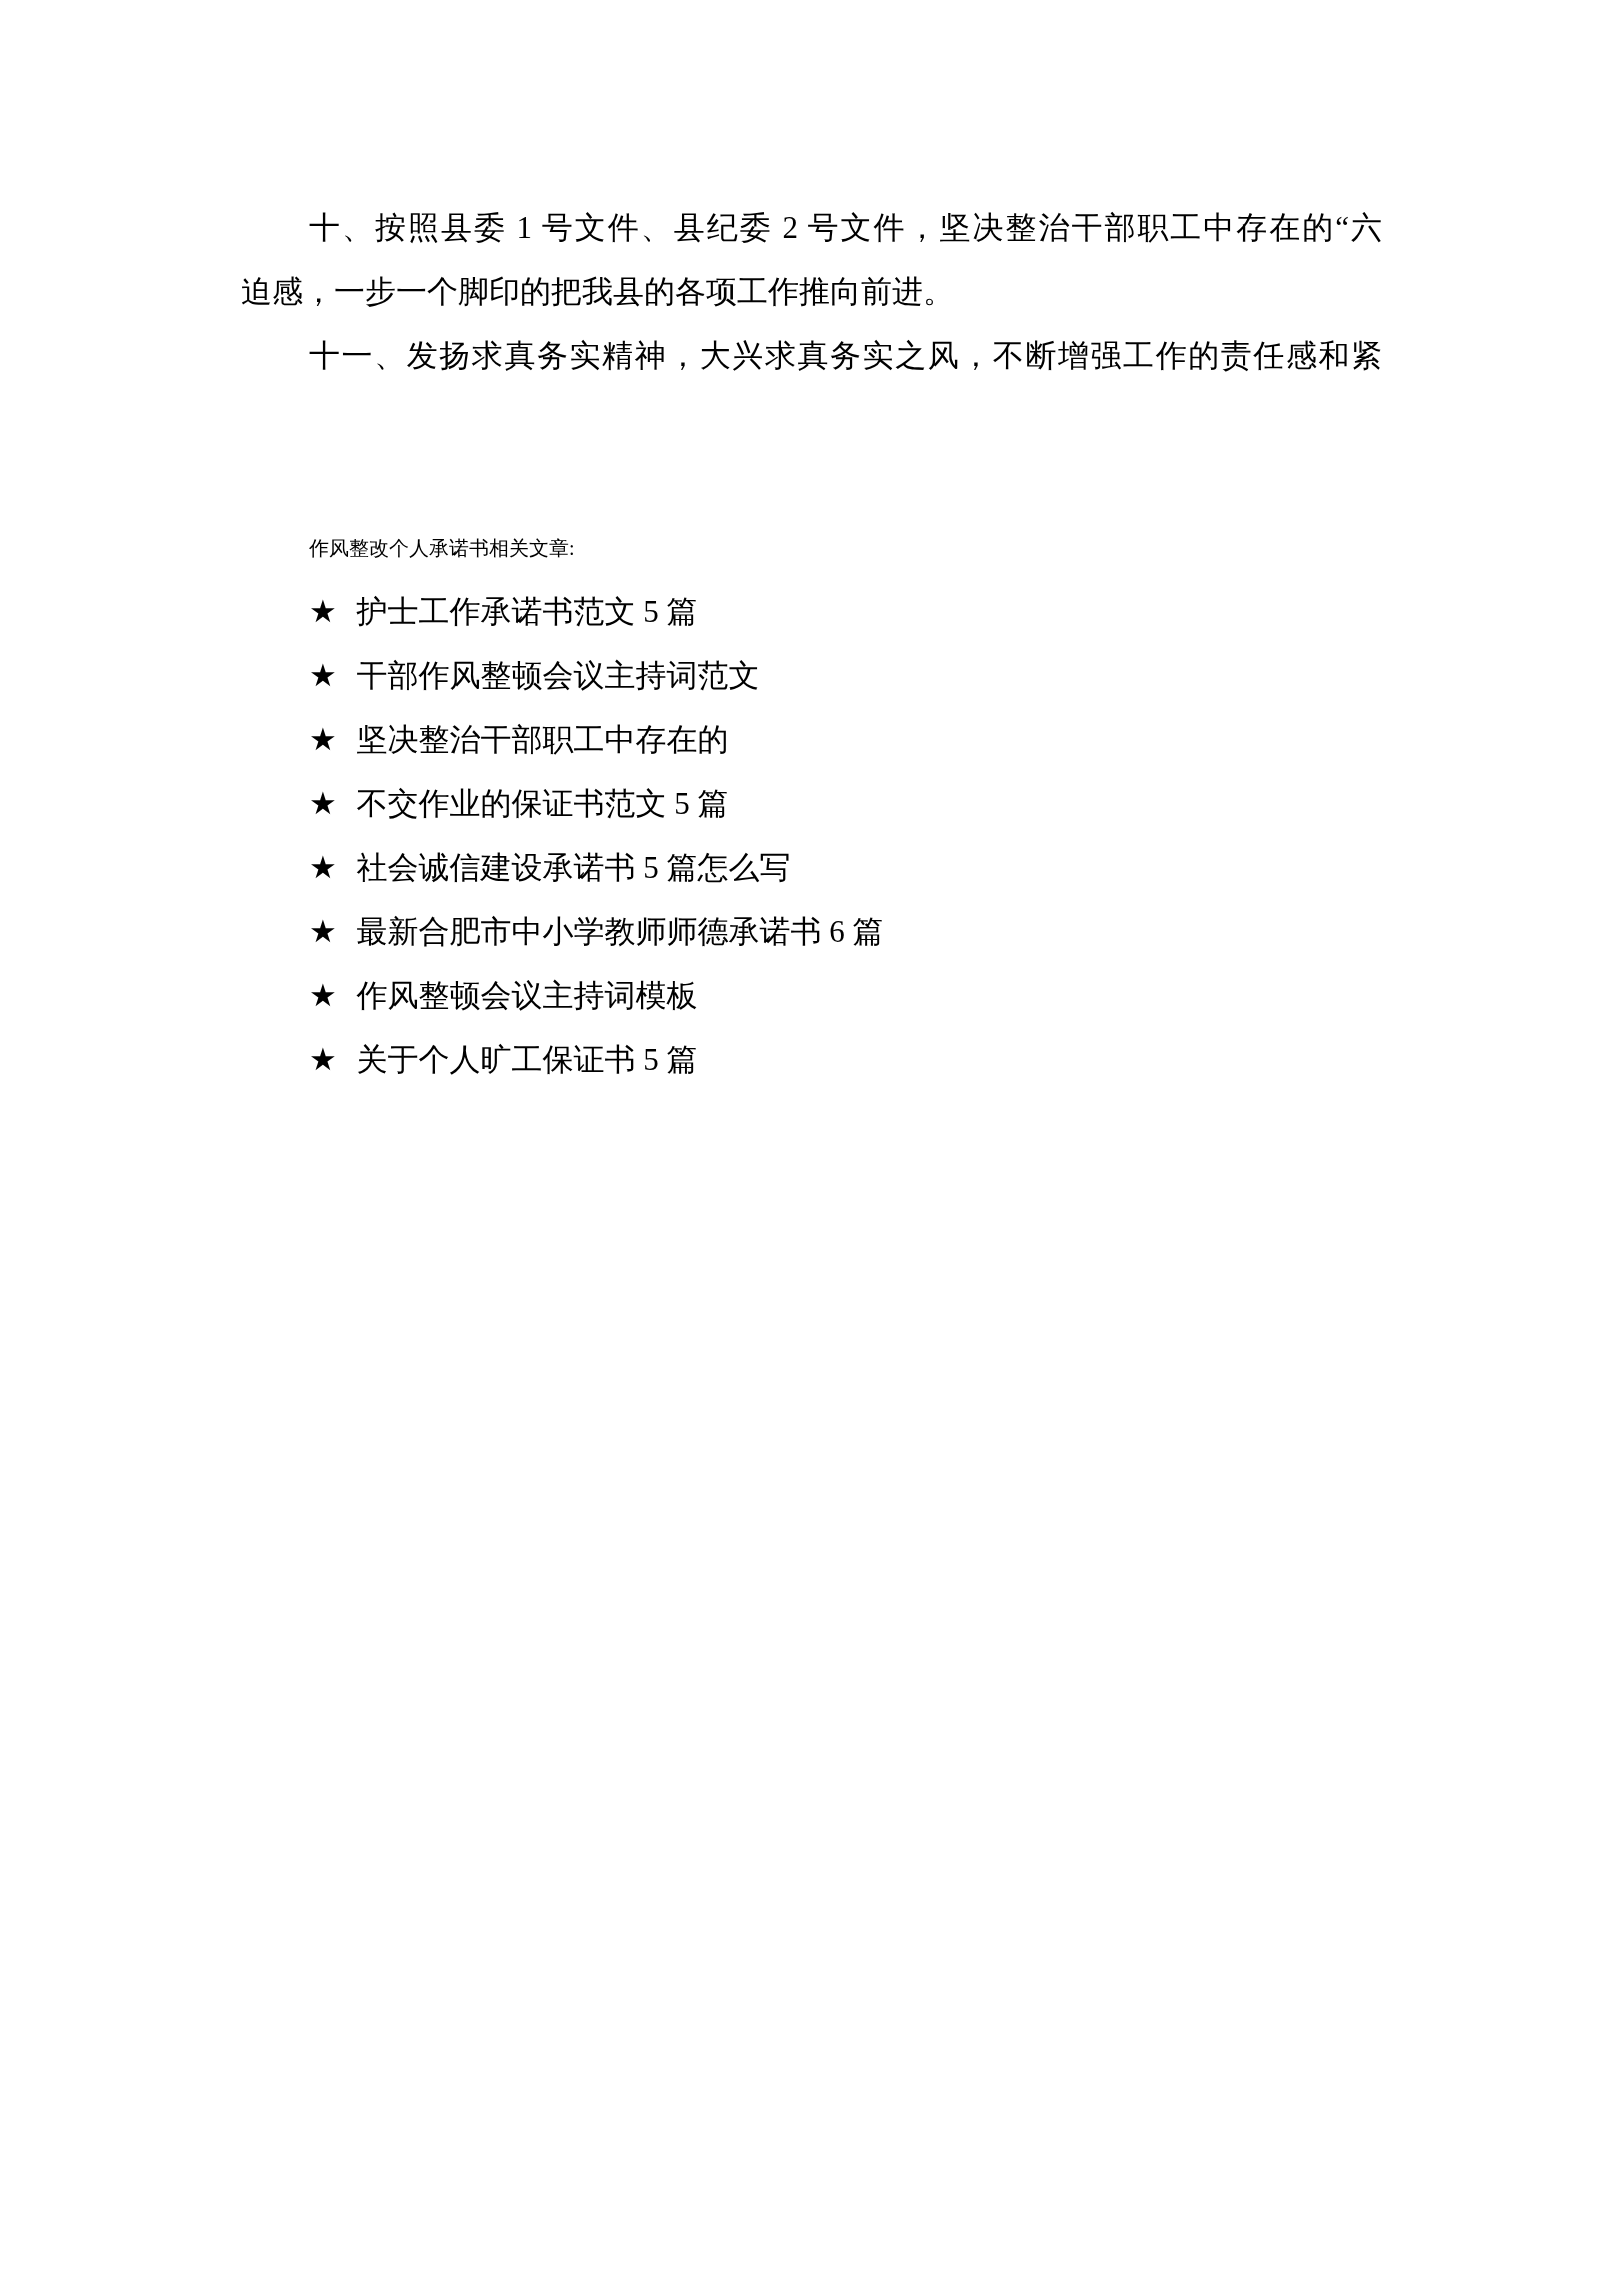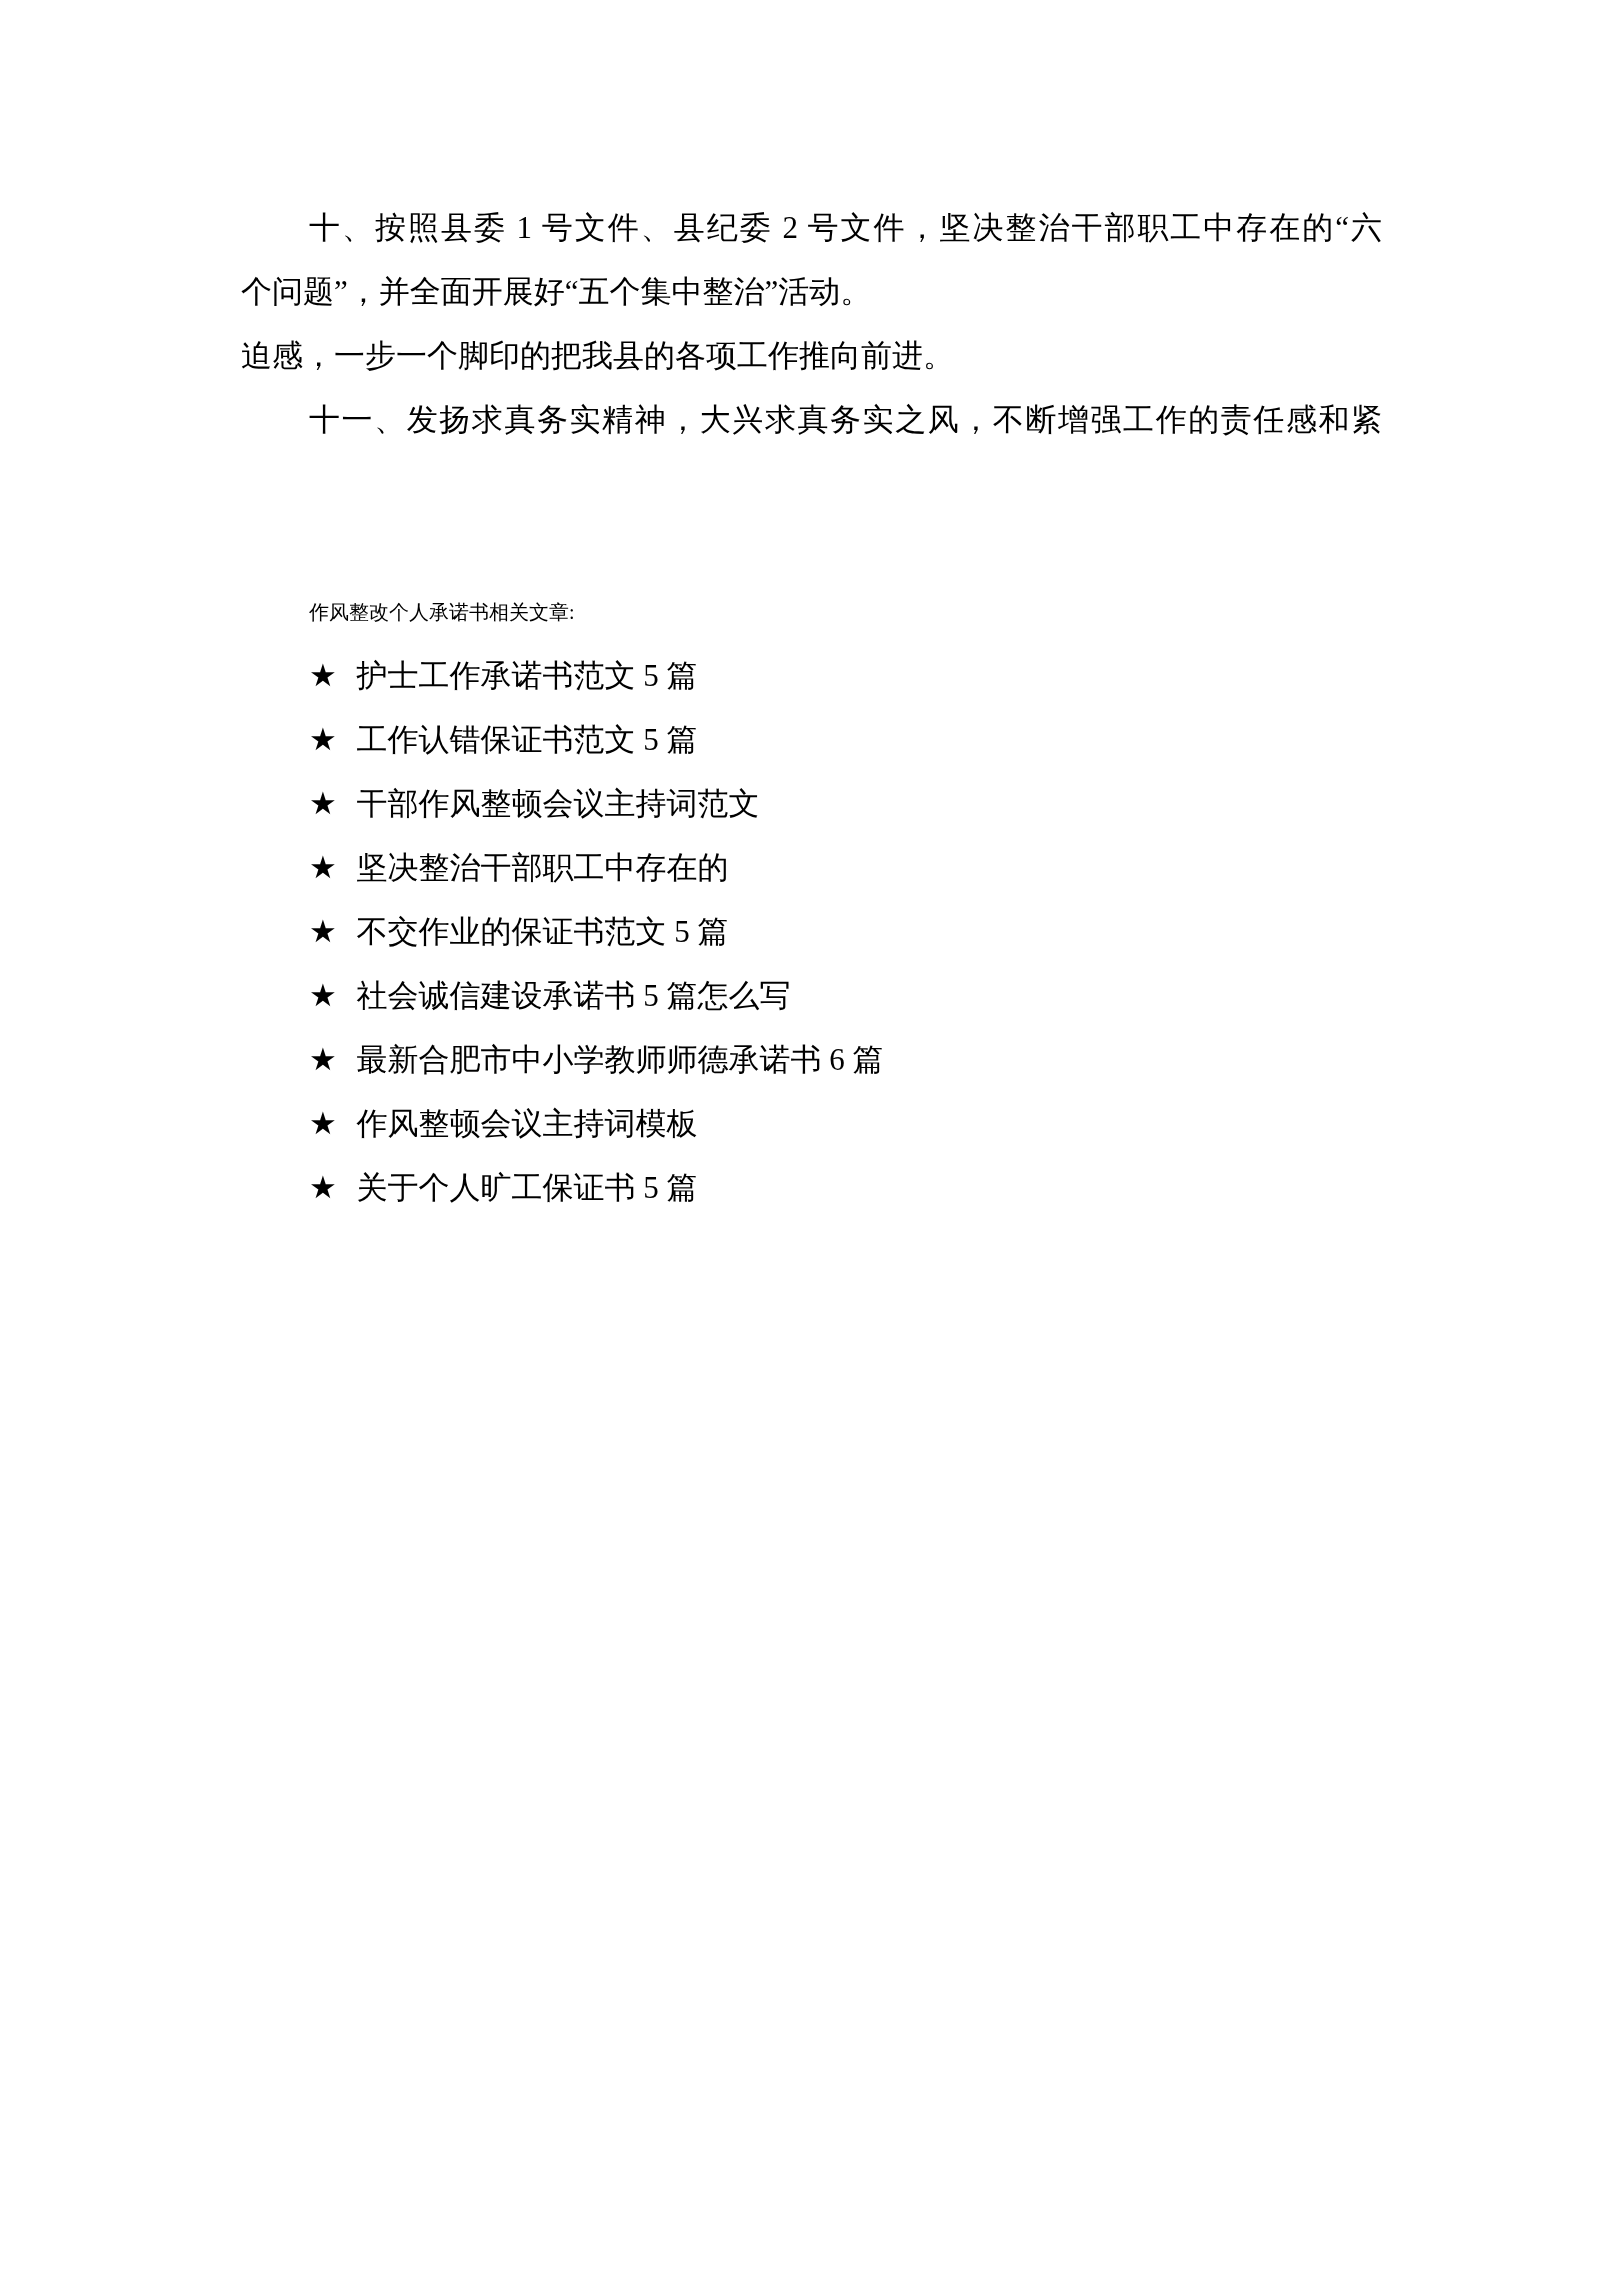--- a/index.html
+++ b/index.html
@@ -47,38 +47,34 @@
   .star { display: inline-block; margin-right: 19.6px; }
 </style>
 </head>
 <body>
 
 <div class="page">
   <div class="content">
 
     <p class="para">
       <span class="text-line line-first">十、按照县委 1 号文件、县纪委 2 号文件，坚决整治干部职工中存在的“六</span>
-      <span class="text-line line-rest">个问题”，并全面开展好“五个集中整治”活动。</span>
     </p>
 
     <p class="para">
       <span class="text-line line-rest">迫感，一步一个脚印的把我县的各项工作推向前进。</span>
       <span class="text-line line-first">十一、发扬求真务实精神，大兴求真务实之风，不断增强工作的责任感和紧</span>
     </p>
 
     <div class="blank-gap"></div>
 
     <h2 class="related-heading">作风整改个人承诺书相关文章:</h2>
 
     <ul class="related-list">
       <li class="related-item">
         <span class="star">★</span><span>护士工作承诺书范文 5 篇</span>
-      </li>
-      <li class="related-item">
-        <span class="star">★</span><span>工作认错保证书范文 5 篇</span>
       </li>
       <li class="related-item">
         <span class="star">★</span><span>干部作风整顿会议主持词范文</span>
       </li>
       <li class="related-item">
         <span class="star">★</span><span>坚决整治干部职工中存在的</span>
       </li>
       <li class="related-item">
         <span class="star">★</span><span>不交作业的保证书范文 5 篇</span>
       </li>

